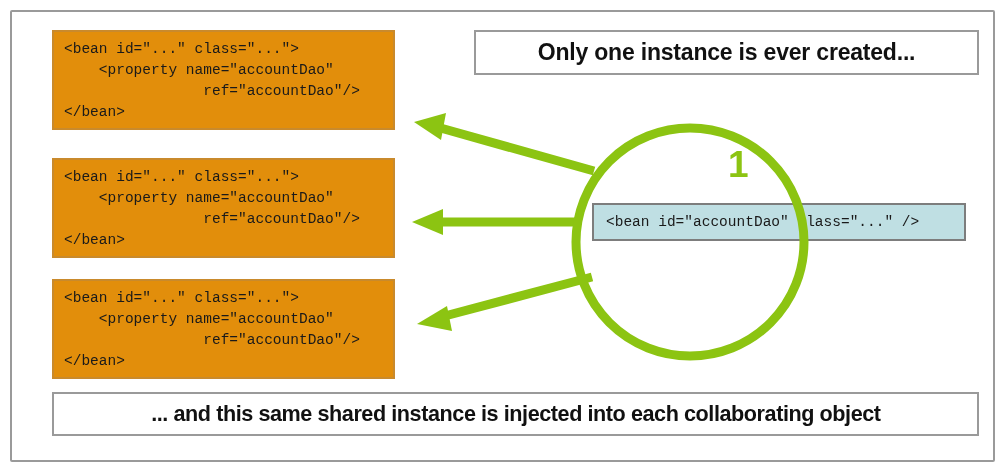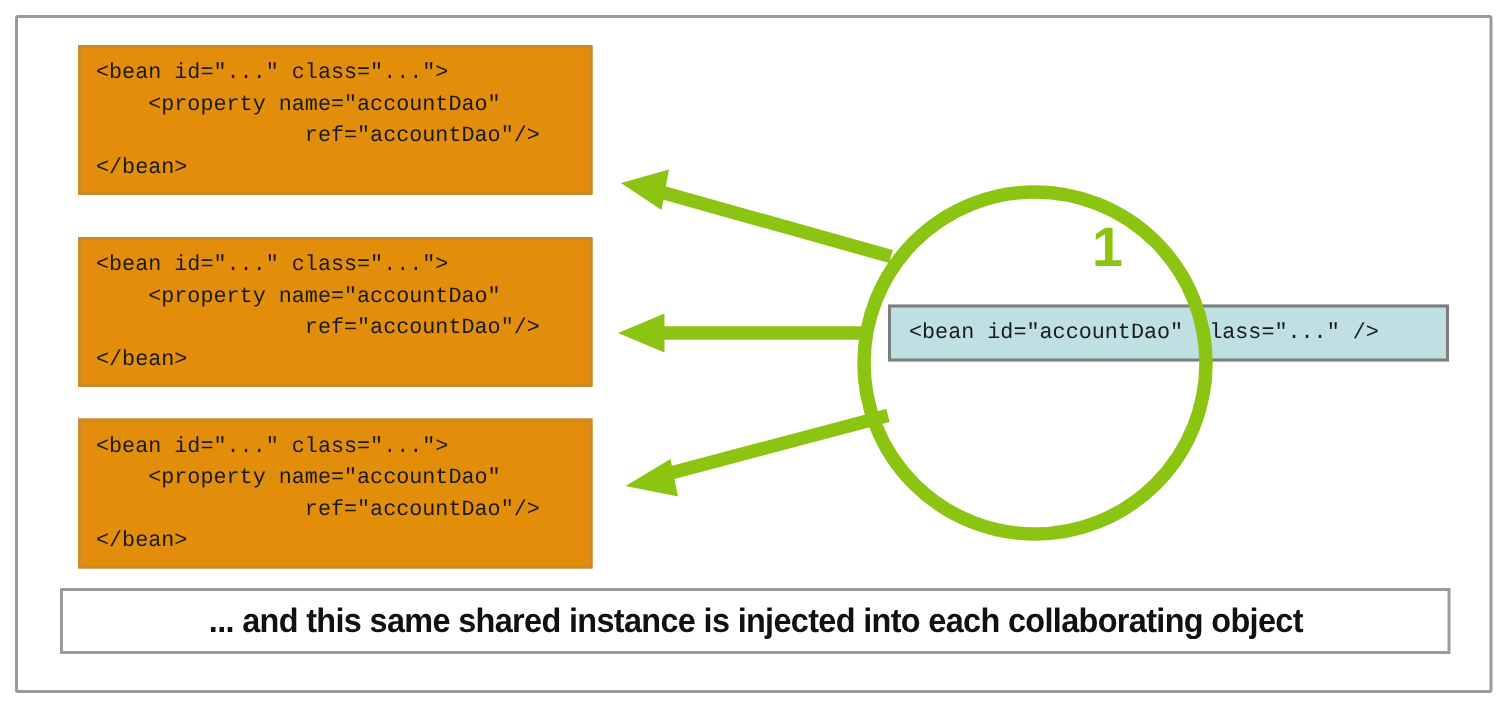--- a/index.html
+++ b/index.html
@@ -70,21 +70,21 @@
     align-items: center;
     justify-content: center;
   }
   .caption-top {
     left: 474px;
     top: 30px;
     width: 505px;
     height: 45px;
   }
   .caption-bottom {
-    left: 40px;
+    left: 52px;
     top: 392px;
     width: 927px;
     height: 44px;
   }
   .caption-text {
     font-family: "Liberation Sans", sans-serif;
     font-weight: bold;
     color: #111111;
     white-space: nowrap;
   }
@@ -160,20 +160,23 @@
     <div class="code-line">&lt;/bean&gt;</div>
   </div>
 
   <div class="bean-block b3">
     <div class="code-line">&lt;bean id="..." class="..."&gt;</div>
     <div class="code-line">    &lt;property name="accountDao"</div>
     <div class="code-line"><span>                ref="</span><b>accountDao</b><span>"/&gt;</span></div>
     <div class="code-line">&lt;/bean&gt;</div>
   </div>
 
+  <div class="caption-box caption-top">
+    <span class="caption-text">Only one instance is ever created...</span>
+  </div>
 
   <div class="singleton-box">
     <div class="code-line"><span>&lt;bean id="</span><b>accountDao</b><span>" class="..." /&gt;</span></div>
   </div>
 
   <svg class="overlay" viewBox="0 0 1008 475">
 
     <g>
       <path d="M 594 171 L 437 127" stroke="#8CC412" stroke-width="9" fill="none" stroke-linecap="butt"></path>
       <path d="M 414 122 L 446 113 L 441 140 Z" fill="#8CC412"></path>

